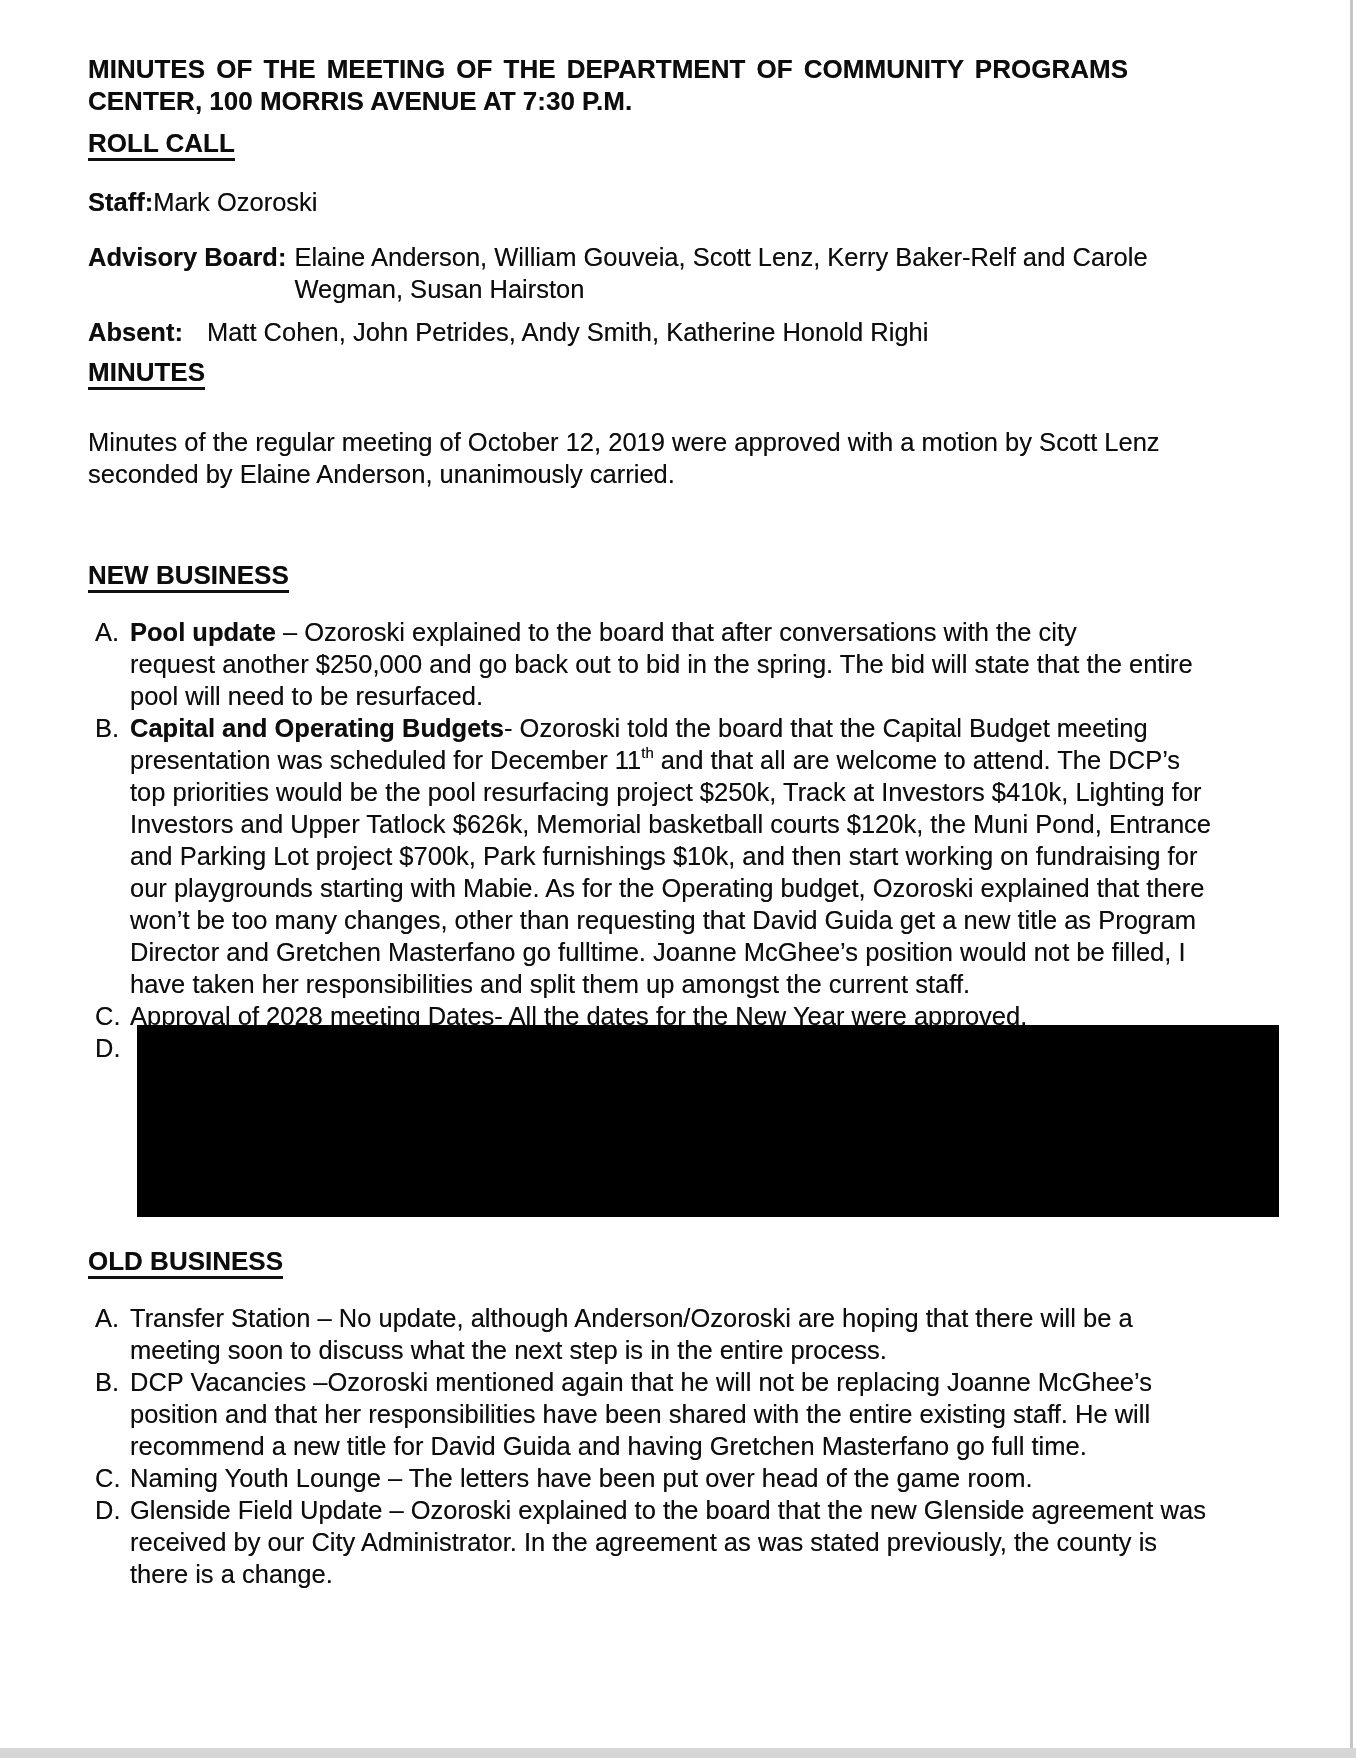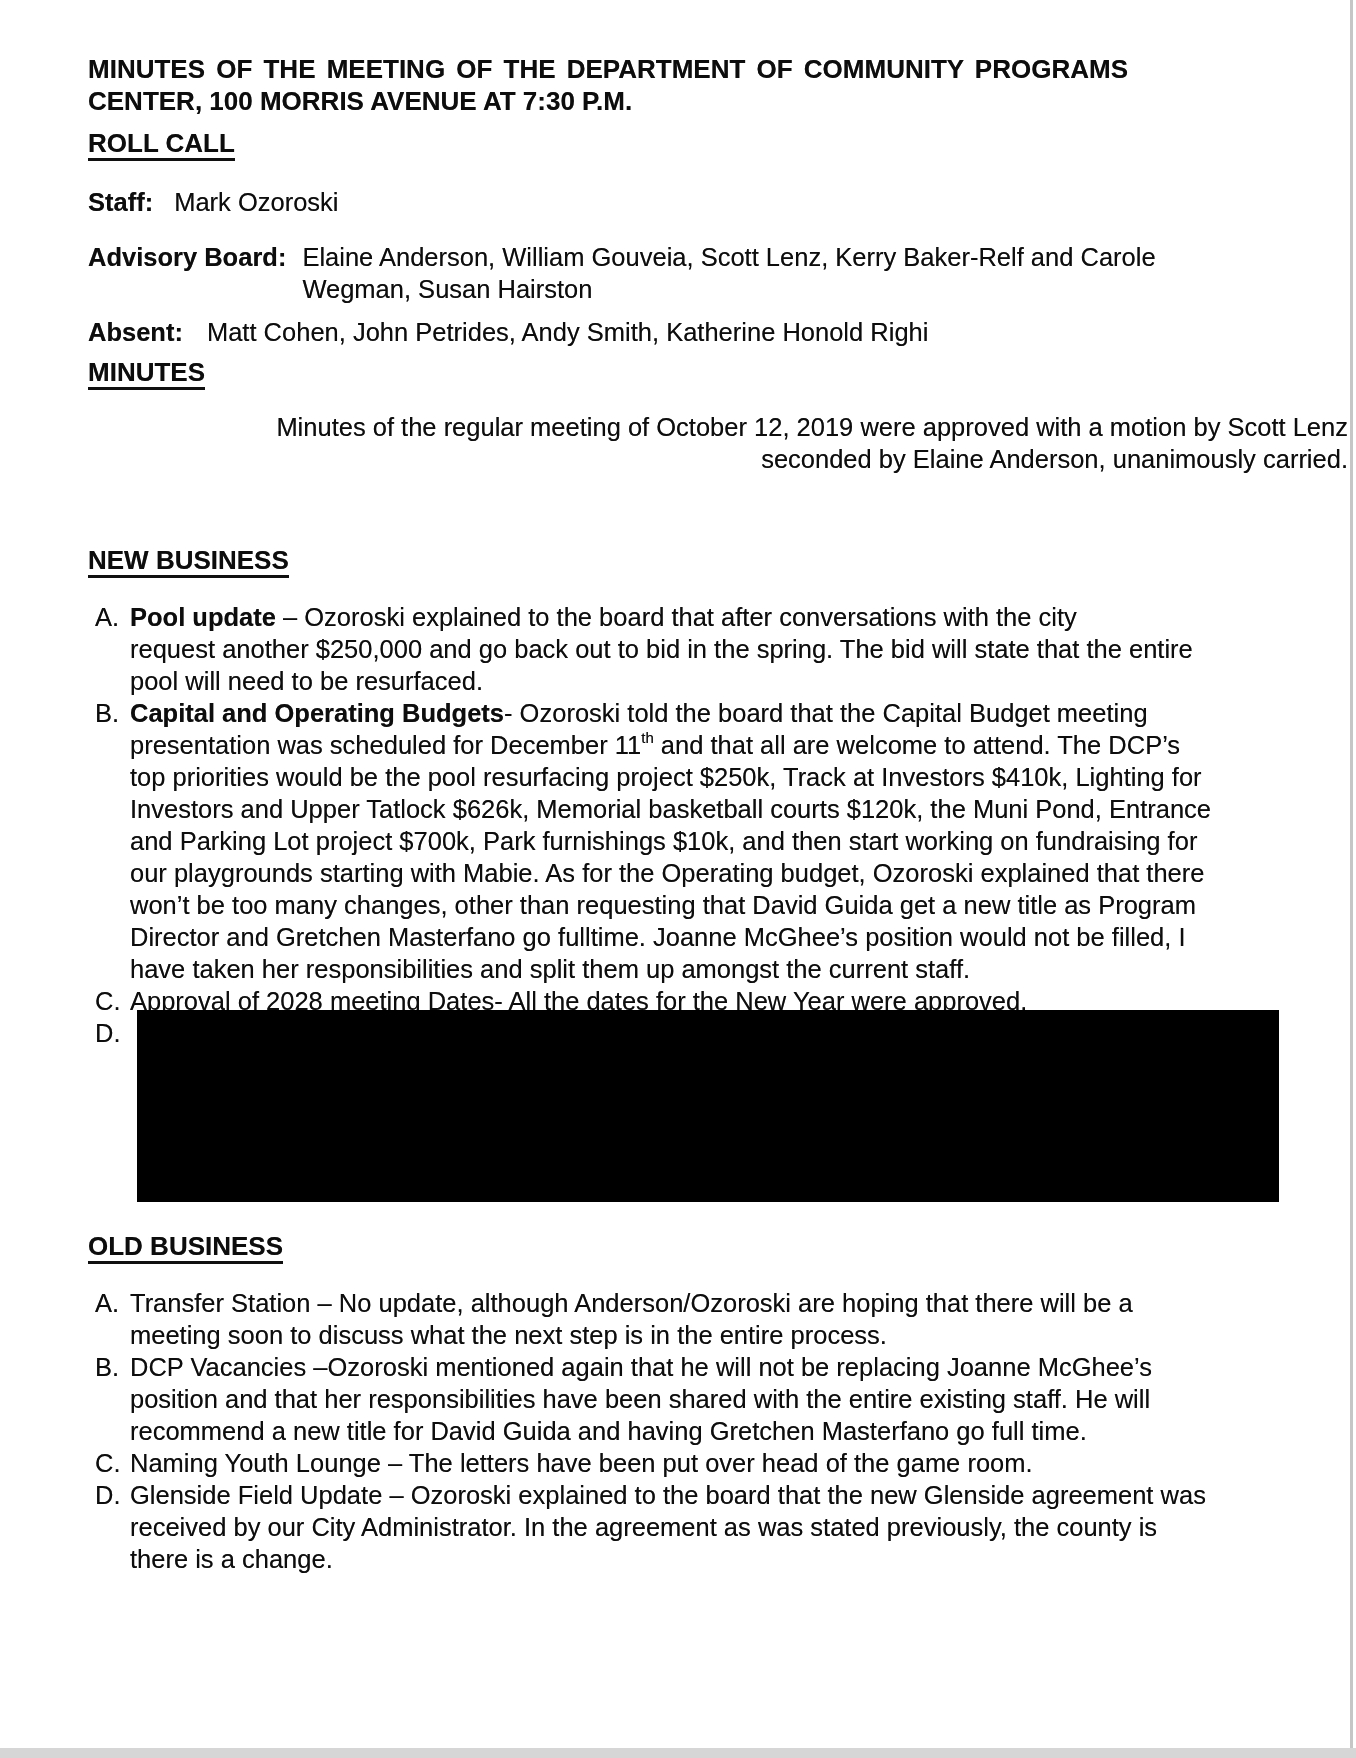--- a/index.html
+++ b/index.html
@@ -38,25 +38,25 @@
   .mt-newbiz   { margin-top: 71px; }
   .mt-oldbiz   { margin-top: 30px; }
 
   
   .btxt, .tline, .letter { font-size: 25.5px; line-height: 32px; }
   .b { font-weight: bold; }
 
   .staff-row    { margin-top: 25px; display: flex; }
   .advisory-row { margin-top: 23px; display: flex; }
   .absent-row   { margin-top: 11px; display: flex; }
-  .staff-row .val    { margin-left: 21px; }
-  .advisory-row .val { margin-left: 16px; }
+  .staff-row .val    { }
+  .advisory-row .val { margin-left: 8px; }
   .absent-row .val   { margin-left: 24px; }
 
-  .para { margin-top: 21px; text-align: right; }
+  .para { margin-top: 36px; }
   .para .tline { white-space: nowrap; }
 
   .list { margin-top: 23px; }
   .row { display: flex; align-items: flex-start; }
   .letter { flex: 0 0 35px; margin-left: 7px; }
   .itembody { flex: 1 1 auto; }
   .tline { white-space: nowrap; height: 32px; }
 
   sup {
     font-size: 15px;

